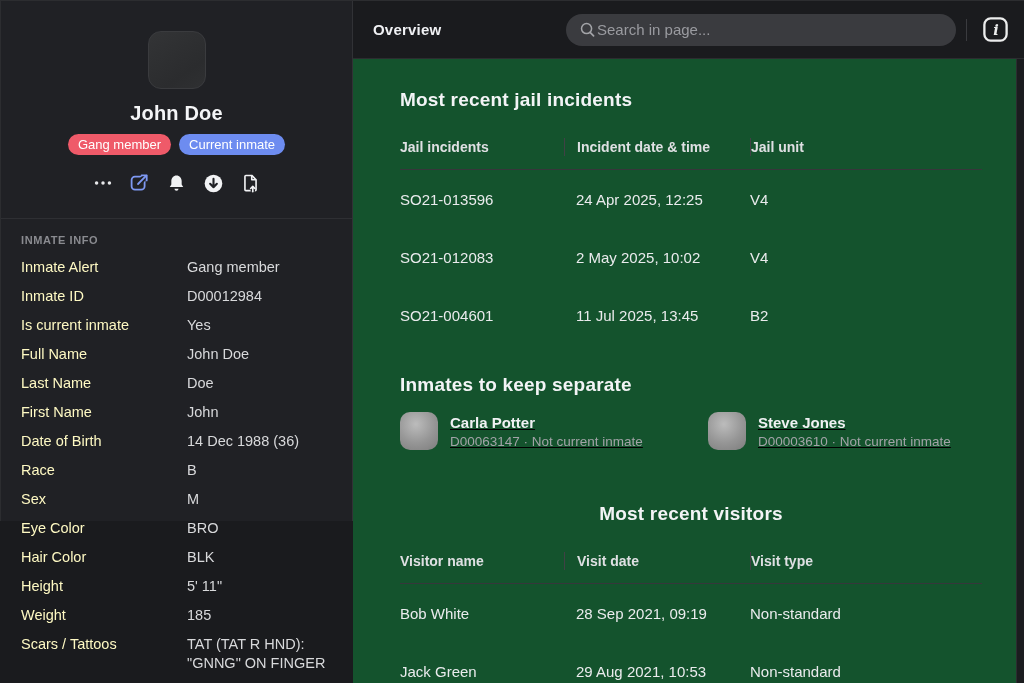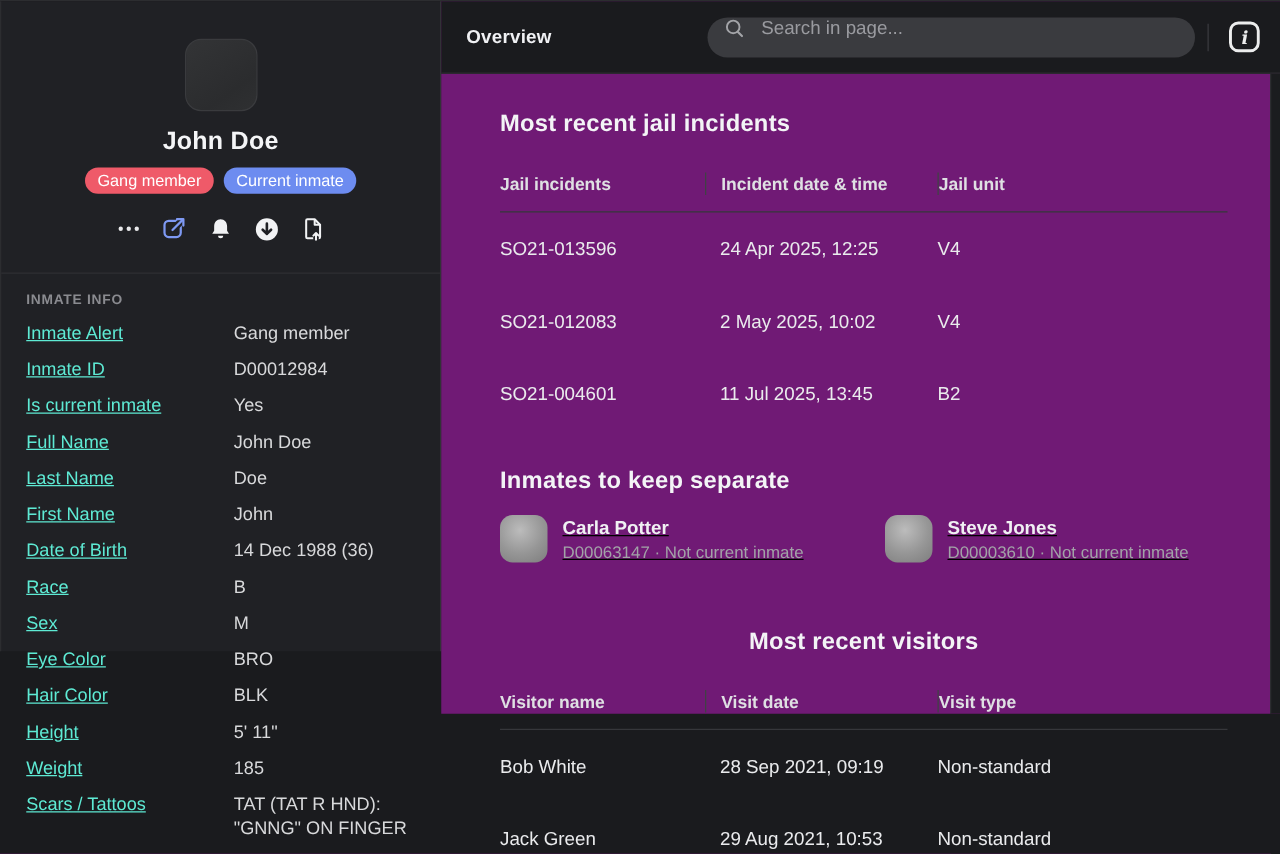--- a/index.html
+++ b/index.html
@@ -23,33 +23,33 @@
   }
   .profile-name { margin-top:13px; text-align:center; font-size:20px; font-weight:700; color:#f4f5f7; letter-spacing:.2px; }
   .badges { display:flex; justify-content:center; gap:8px; margin-top:9px; }
   .badge { height:21px; line-height:21px; padding:0 10px; border-radius:11px; font-size:13px; color:#ffffff; white-space:nowrap; }
   .actions { display:flex; justify-content:center; align-items:center; gap:11px; margin-top:16px; height:24px; }
   .action-btn { background:none; border:none; width:26px; height:24px; display:flex; align-items:center; justify-content:center; cursor:pointer; }
   .sidebar-divider { height:1px; background:#2e2f33; margin-top:23px; }
   .info-section { padding:15px 20px 0 20px; }
   .info-heading { font-size:11px; font-weight:700; color:#8a8b90; letter-spacing:.6px; }
   .info-grid { display:grid; grid-template-columns:166px 1fr; row-gap:10px; margin-top:12px; font-size:14.5px; line-height:19px; }
-  .info-key { color:#5eead4;text-decoration:underline; }
+  .info-key { color:#fef9c3; }
   .info-val { color:#d8d9db; }
 
   
-  .main { position:absolute; left:353px; top:0; right:0; height:570px; background:#701a75; }
+  .main { position:absolute; left:353px; top:0; right:0; height:682px; background:#14532d; }
   .main-header {
     height:58px; background:#1a1b1e; border-bottom:1px solid #2c2d30;
     display:flex; align-items:center; padding:0 13px 0 20px;
   }
   .header-title { font-size:15px; font-weight:700; color:#f0f1f4; letter-spacing:.2px; }
   .search {
     margin-left:auto; width:390px; height:32px; border-radius:16px; background:#3a3b3f;
-    display:flex; align-items:flex-start; padding:0 13px; gap:12px;
+    display:flex; align-items:center; padding:0 13px; gap:0;
   }
   .search input { flex:1; background:transparent; border:none; outline:none; color:#e8e9eb; font-size:15px; font-family:inherit; }
   .search input::placeholder { color:#9a9ba0; }
   .header-sep { width:1px; height:22px; background:#3a3b3f; margin:0 12px 0 10px; }
   .info-btn { width:32px; height:32px; background:none; border:none; display:flex; align-items:center; justify-content:center; cursor:pointer; }
 
   .content { padding:30px 42px 0 47px; }
   .section-title { font-size:19px; font-weight:700; color:#f3f4f6; letter-spacing:.2px; }
   .table-header { display:flex; margin-top:27px; font-size:14px; font-weight:600; color:#dfe0e3; line-height:18px; }
   .th1,.td1 { flex:0 0 164px; }

